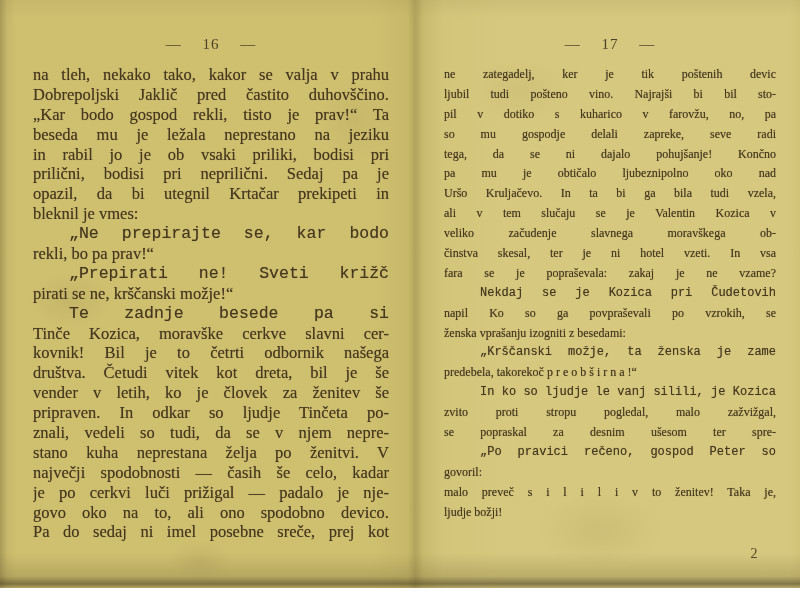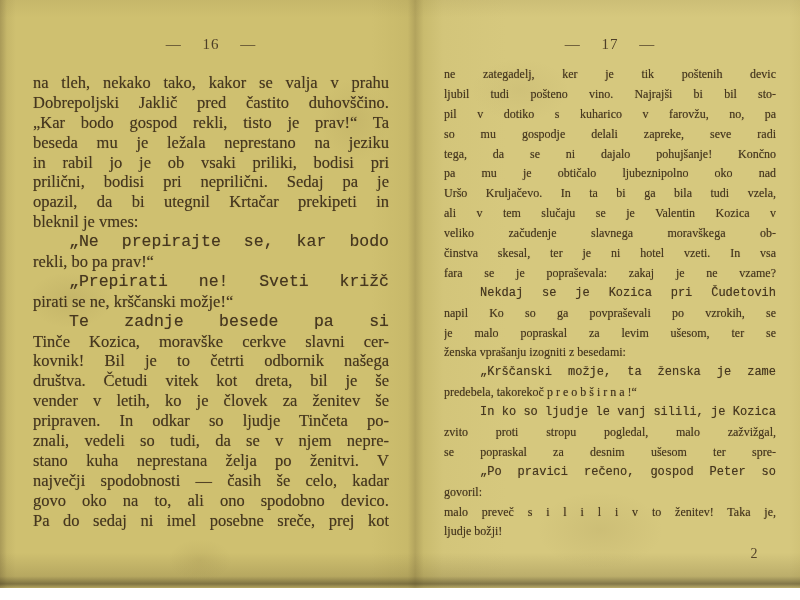--- a/index.html
+++ b/index.html
@@ -38,21 +38,21 @@
   .pg-header.left  { left: 33px;  width: 356px; }
   .pg-header.right { left: 444px; width: 332px; }
   .pg-body {
     position: absolute;
     top: 65px;
     color: #46371f;
     font-size: 16.5px;
     line-height: 19.9px;
     text-shadow: 0 0 0.7px rgba(70,55,31,0.55);
   }
-  .pg-body.left  { left: 33px;  width: 356px; margin-top: 8px; }
+  .pg-body.left  { left: 33px;  width: 356px; }
   .pg-body.right { left: 444px; width: 332px; font-size: 12px; }
   .line {
     height: 19.9px;
     overflow: hidden;
     text-align: justify;
     text-align-last: justify;
     white-space: normal;
   }
   .line.flush { text-align-last: left; }
   .line.indent { text-indent: 36px; font-family: Liberation Mono, monospace; }
@@ -86,40 +86,40 @@
       <div class="line flush">pirati se ne, krščanski možje!“</div>
       <div class="line indent">Te zadnje besede pa si spregovoril ti,</div>
       <div class="line">Tinče Kozica, moravške cerkve slavni cer-</div>
       <div class="line">kovnik! Bil je to četrti odbornik našega</div>
       <div class="line">društva. Četudi vitek kot dreta, bil je še</div>
       <div class="line">vender v letih, ko je človek za ženitev še</div>
       <div class="line">pripraven. In odkar so ljudje Tinčeta po-</div>
       <div class="line">znali, vedeli so tudi, da se v njem nepre-</div>
       <div class="line">stano kuha neprestana želja po ženitvi. V</div>
       <div class="line">največji spodobnosti — časih še celo, kadar</div>
+      <div class="line">je po cerkvi luči prižigal — padalo je nje-</div>
       <div class="line">govo oko na to, ali ono spodobno devico.</div>
       <div class="line">Pa do sedaj ni imel posebne sreče, prej kot</div>
     </div>
 
   <div class="pg-header right">— 17 —</div>
   <div class="pg-body right">
       <div class="line">ne zategadelj, ker je tik poštenih devic</div>
       <div class="line">ljubil tudi pošteno vino. Najrajši bi bil sto-</div>
       <div class="line">pil v dotiko s kuharico v farovžu, no, pa</div>
       <div class="line">so mu gospodje delali zapreke, seve radi</div>
       <div class="line">tega, da se ni dajalo pohujšanje! Končno</div>
       <div class="line">pa mu je obtičalo ljubeznipolno oko nad</div>
       <div class="line">Uršo Kruljačevo. In ta bi ga bila tudi vzela,</div>
       <div class="line">ali v tem slučaju se je Valentin Kozica v</div>
       <div class="line">veliko začudenje slavnega moravškega ob-</div>
       <div class="line">činstva skesal, ter je ni hotel vzeti. In vsa</div>
       <div class="line">fara se je popraševala: zakaj je ne vzame?</div>
       <div class="line indent">Nekdaj se je Kozica pri Čudetovih</div>
       <div class="line">napil Ko so ga povpraševali po vzrokih, se</div>
-      <div class="line">je malo popraskal za levim ušesom, ter se</div>
       <div class="line flush">ženska vprašanju izogniti z besedami:</div>
       <div class="line indent">„Krščanski možje, ta ženska je zame</div>
       <div class="line flush">predebela, takorekoč p r e o b š i r n a !“</div>
       <div class="line indent">In ko so ljudje le vanj silili, je Kozica</div>
       <div class="line">zvito proti stropu pogledal, malo zažvižgal,</div>
       <div class="line">se popraskal za desnim ušesom ter spre-</div>
       <div class="line indent">„Po pravici rečeno, gospod Peter so</div>
       <div class="line flush">govoril:</div>
       <div class="line">malo preveč s i l i l i v to ženitev! Taka je,</div>
       <div class="line flush">ljudje božji!</div>

